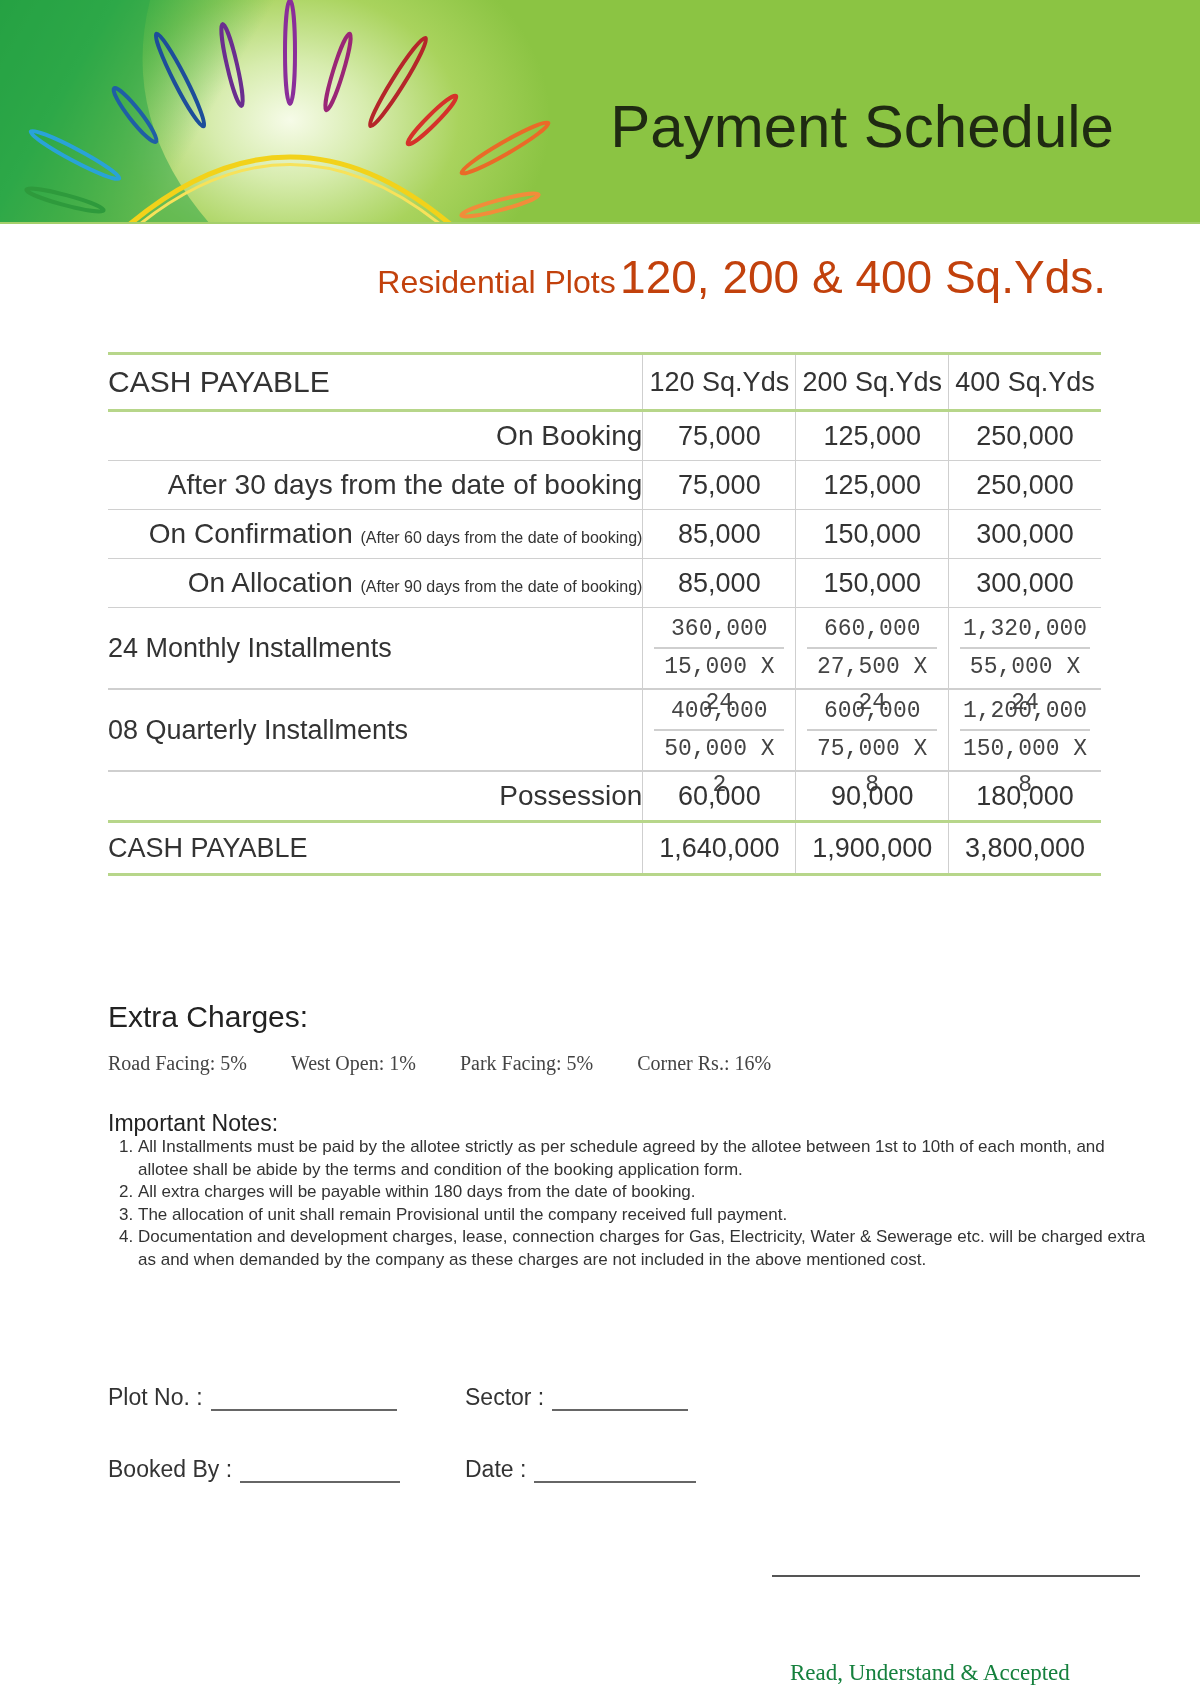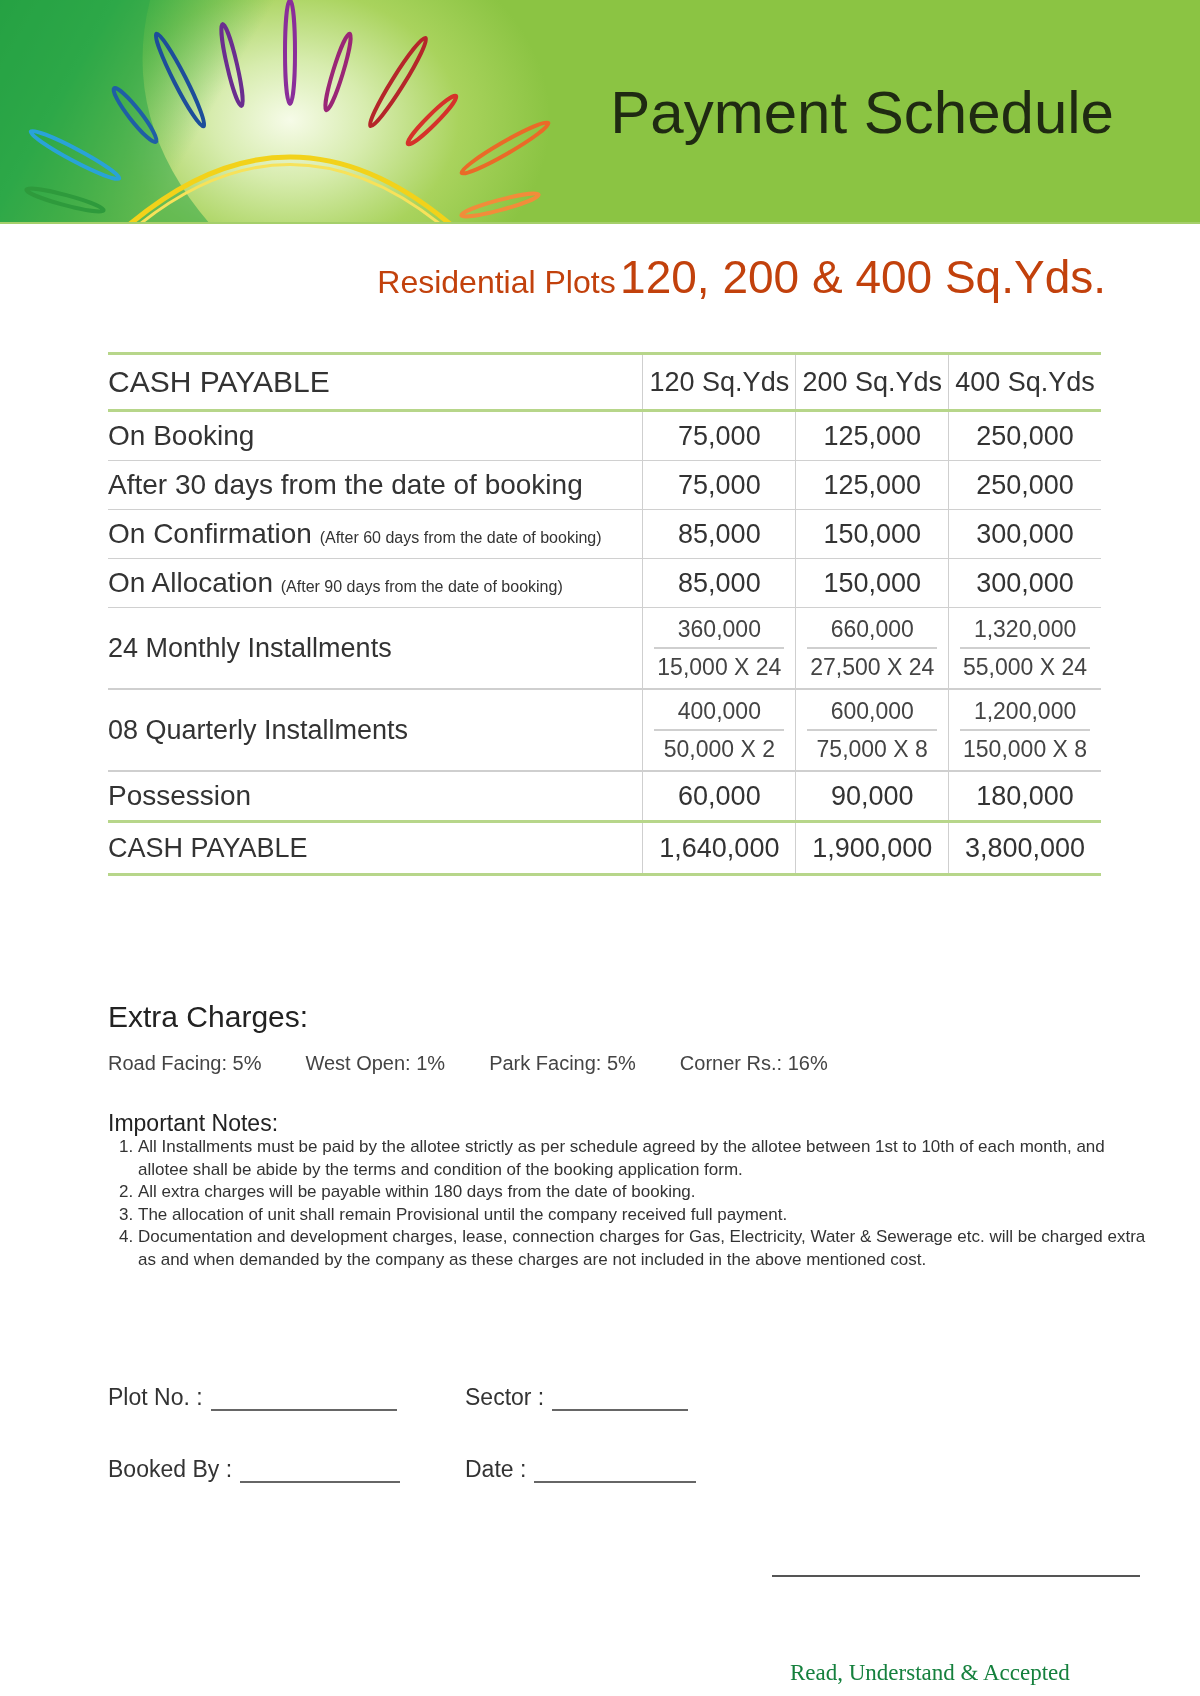--- a/index.html
+++ b/index.html
@@ -4,45 +4,45 @@
 <style>
   html, body { margin:0; padding:0; }
   body { width:1200px; height:1696px; background:#ffffff; position:relative; overflow:hidden;
          font-family:"Liberation Sans", sans-serif; color:#231f20; }
   .header { position:absolute; left:0; top:0; width:1200px; height:224px;
             background: radial-gradient(ellipse 260px 200px at 290px 120px, #f6fbe8 0%, #d7ecae 30%, #a9d35d 65%, #8bc443 100%); }
   .header-left { position:absolute; left:0; top:0; width:330px; height:224px;
             background: linear-gradient(120deg, #1a9a3a 0%, #2aa845 25%, rgba(60,180,70,0.0) 60%); }
   .header-bottom { position:absolute; left:0; top:222px; width:1200px; height:2px; background:#a5cf6b; }
   .sun { position:absolute; left:0; top:0; }
-  .title { position:absolute; right:86px; top:78px; font-size:60px; color:#1f2a12; letter-spacing:0px; }
+  .title { position:absolute; right:86px; top:92px; font-size:60px; color:#1f2a12; letter-spacing:0px; }
   .subtitle { position:absolute; right:94px; top:250px; white-space:nowrap; color:#c2410c; }
   .subtitle .small { font-size:32px; }
   .subtitle .big { font-size:46px; }
 
   table.sched { position:absolute; left:108px; top:352px; width:993px; border-collapse:collapse; }
   table.sched td { padding:0; font-size:27px; color:#333; }
   .green-line td { border-top:3px solid #b7d68a; }
   .col-label { width:537px; text-align:left; }
   .col-v { width:152px; text-align:center; border-left:1.5px solid #cfcfcf; }
   .row-header td { height:54px; font-size:30px; color:#333; }
   .row-header .col-label { font-size:30px; }
   .row-std td { height:48px; border-bottom:1.5px solid #d0d0d0; }
-  .row-std td.col-label { font-size:28px; }
+  .row-std td.col-label { font-size:28px;text-align:right; }
   .row-std .note { font-size:16px; }
   .row-total td { height:50px; font-size:31px; border-top:3px solid #b7d68a; border-bottom:3px solid #b7d68a; }
   .row-first td { padding-top:10px; }
-  .split { display:flex; flex-direction:column; align-items:center; }
+  .split { display:flex; flex-direction:column; align-items:center;font-family:Liberation Mono, monospace; }
   .split .top, .split .bot { font-size:23px; color:#444; height:36px; line-height:36px; width:130px; text-align:center; }
   .split .top { border-bottom:2px solid #cfcfcf; }
   .row-split td { height:80px; border-bottom:2px solid #cfcfcf; }
 
   .extra-title { position:absolute; left:108px; top:1000px; font-size:30px; color:#222; }
   .extra-items { position:absolute; left:108px; top:1052px; font-size:20px; color:#444; display:flex; }
-  .extra-items span { margin-right:44px; }
+  .extra-items span { margin-right:44px;font-family:Liberation Serif, serif; }
 
   .notes-title { position:absolute; left:108px; top:1110px; font-size:23px; color:#222; }
   ol.notes { position:absolute; left:108px; top:1136px; width:1010px; margin:0; padding:0 0 0 30px;
              font-size:17px; line-height:22.5px; color:#333; }
   ol.notes li { padding-left:0; }
 
   .field { position:absolute; font-size:23px; color:#333; display:flex; align-items:flex-end; }
   .field .line { display:inline-block; border-bottom:2px solid #666; margin-left:8px; height:20px; }
   .sig-line { position:absolute; left:772px; top:1575px; width:368px; border-top:2px solid #555; }
   .sig-text { position:absolute; left:790px; top:1660px; font-size:23px; color:#15803d;font-family:Liberation Serif, serif; }

